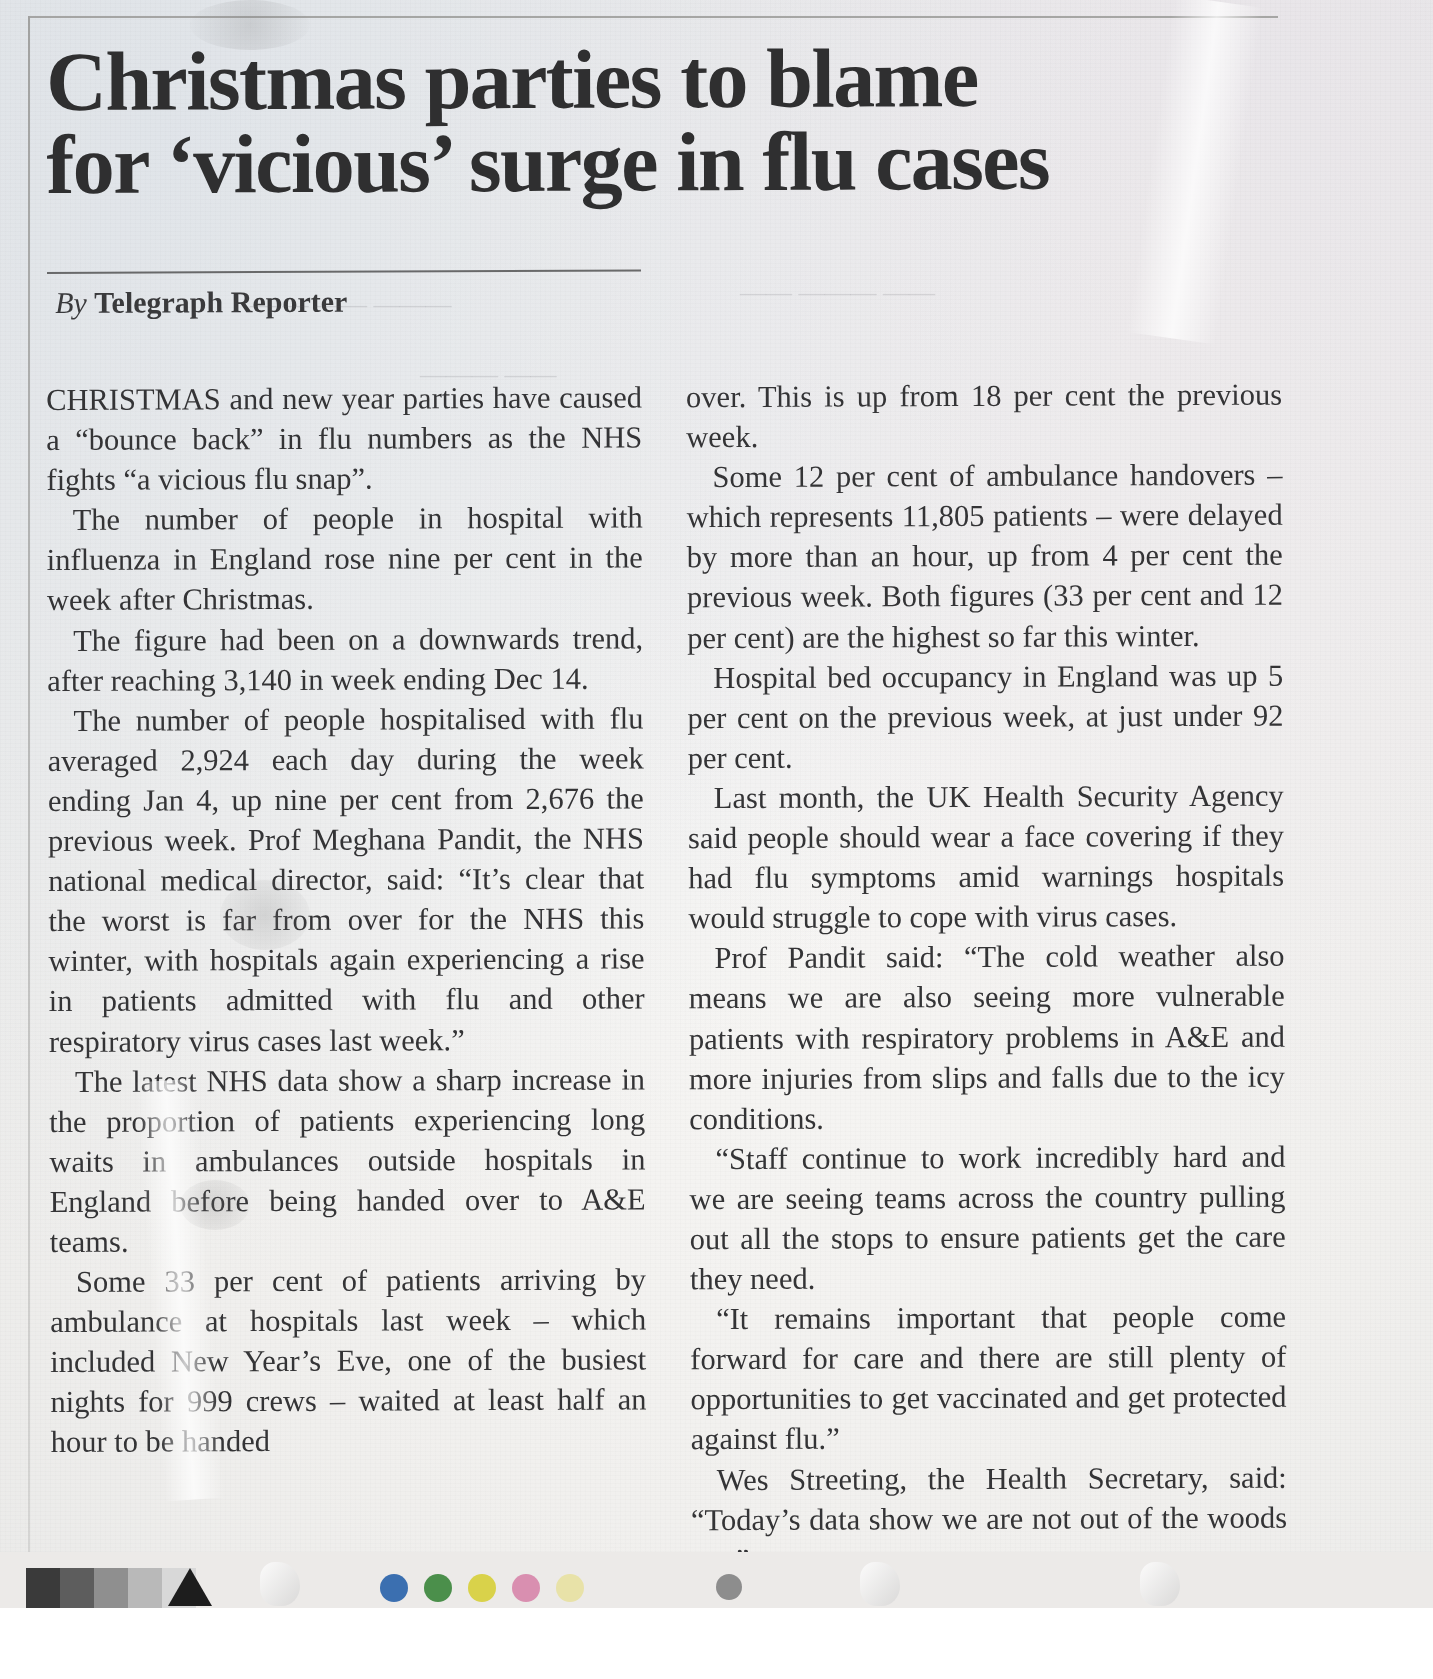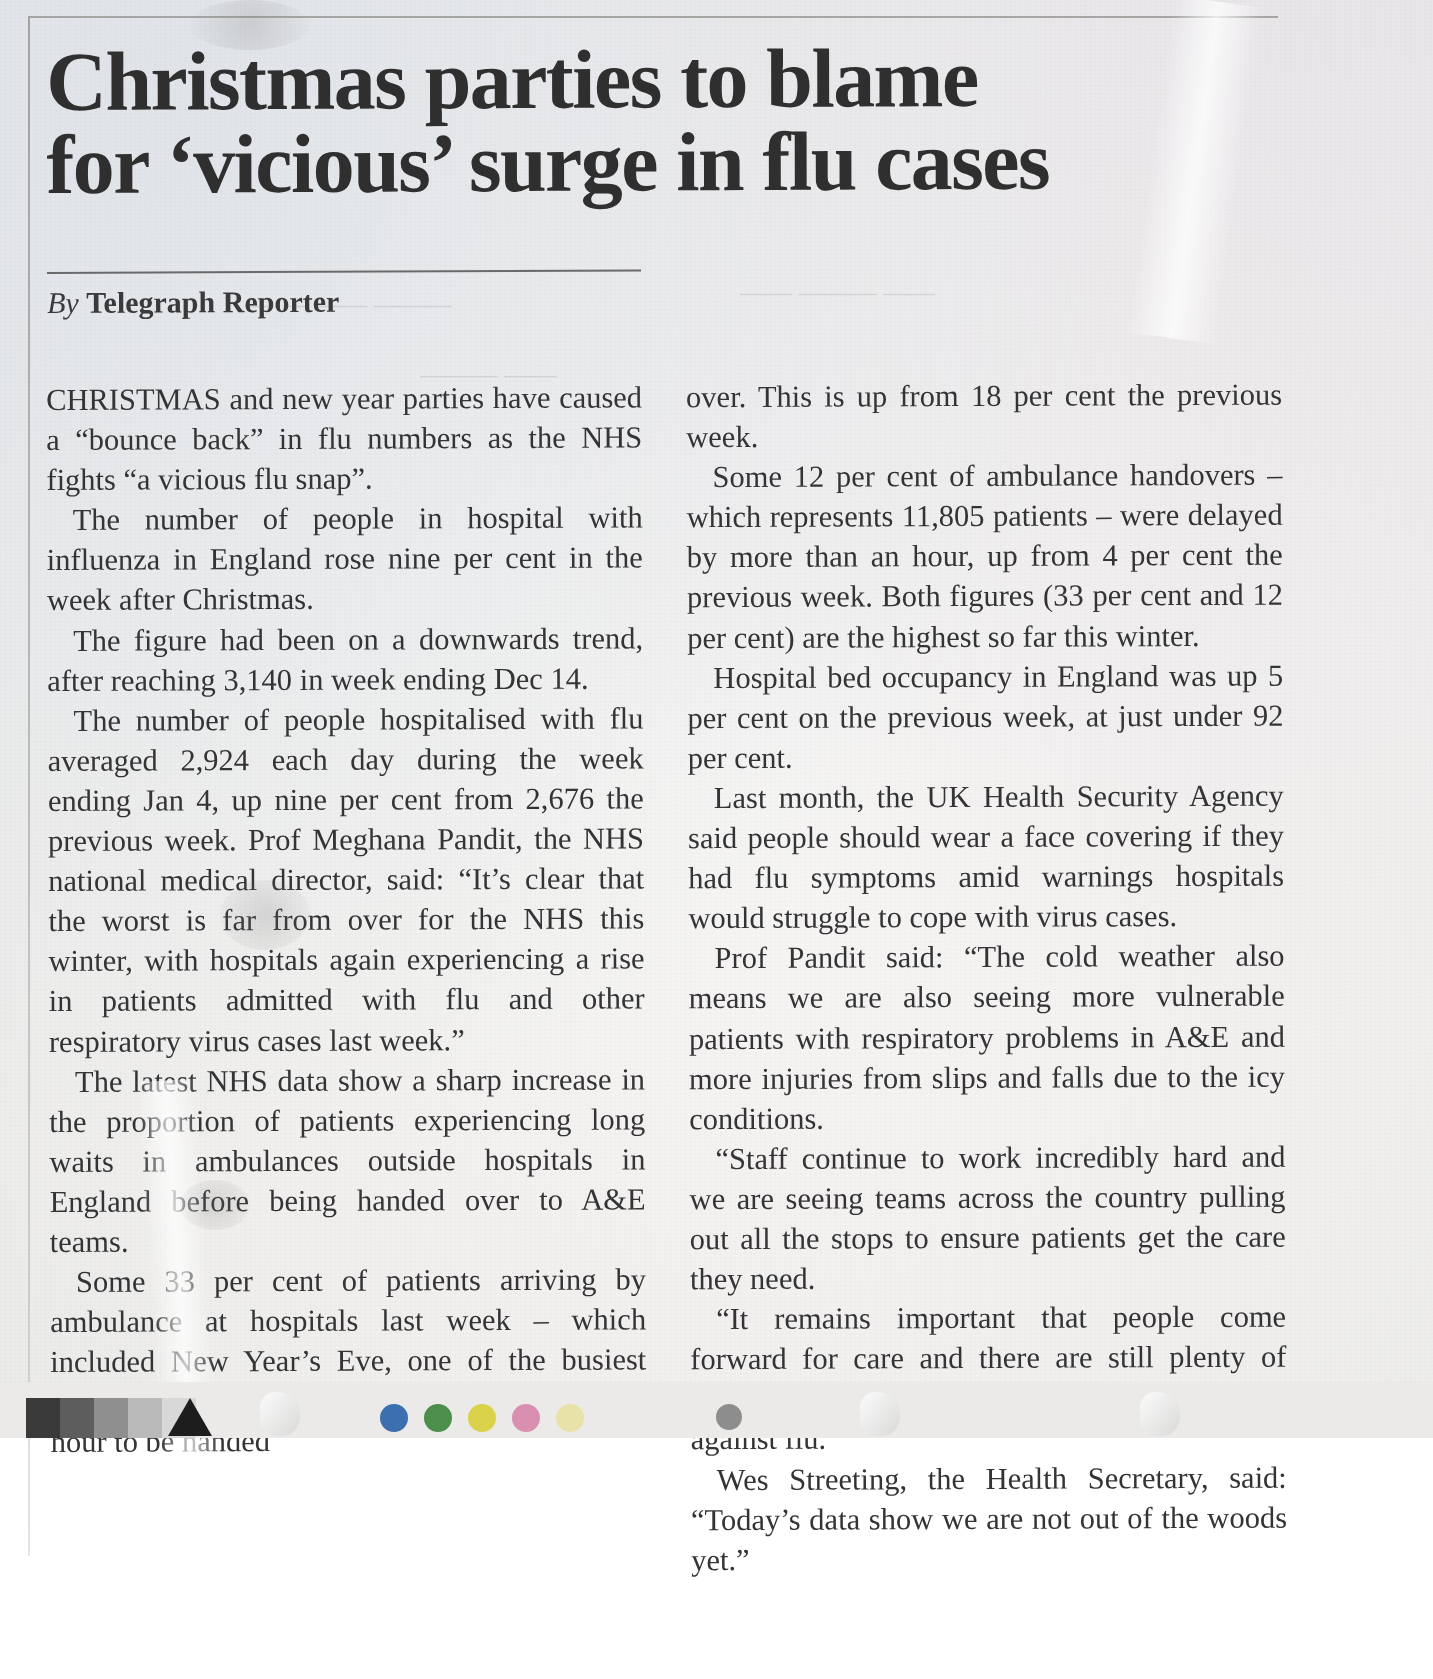--- a/index.html
+++ b/index.html
@@ -12,21 +12,21 @@
     height: 1679px;
     overflow: hidden;
     font-family: "Liberation Serif", serif;
     color: #2b2b2b;
   }
 
   
   #page {
     position: relative;
     width: 1433px;
-    height: 1438px;
+    height: 1608px;
     background:
       radial-gradient(ellipse at 12% 8%, rgba(214,222,232,0.55) 0%, rgba(255,255,255,0) 55%),
       radial-gradient(ellipse at 88% 4%, rgba(228,222,232,0.45) 0%, rgba(255,255,255,0) 50%),
       radial-gradient(ellipse at 55% 55%, rgba(247,246,244,1) 0%, rgba(240,239,237,1) 60%, rgba(233,233,232,1) 100%);
     box-sizing: border-box;
   }
 
   
   #page:before {
     content: "";
@@ -94,20 +94,21 @@
   }
   .byline {
     margin-top: 12px;
     font-size: 30px;
     line-height: 1.1;
     color: #3a3a3c;
   }
   .byline .by {
     font-style: italic;
     font-weight: normal;
+    margin-left: 8px;
   }
   .byline .reporter {
     font-weight: bold;
   }
 
   .columns {
     position: absolute;
     left: 46px;
     top: 380px;
     width: 1250px;

